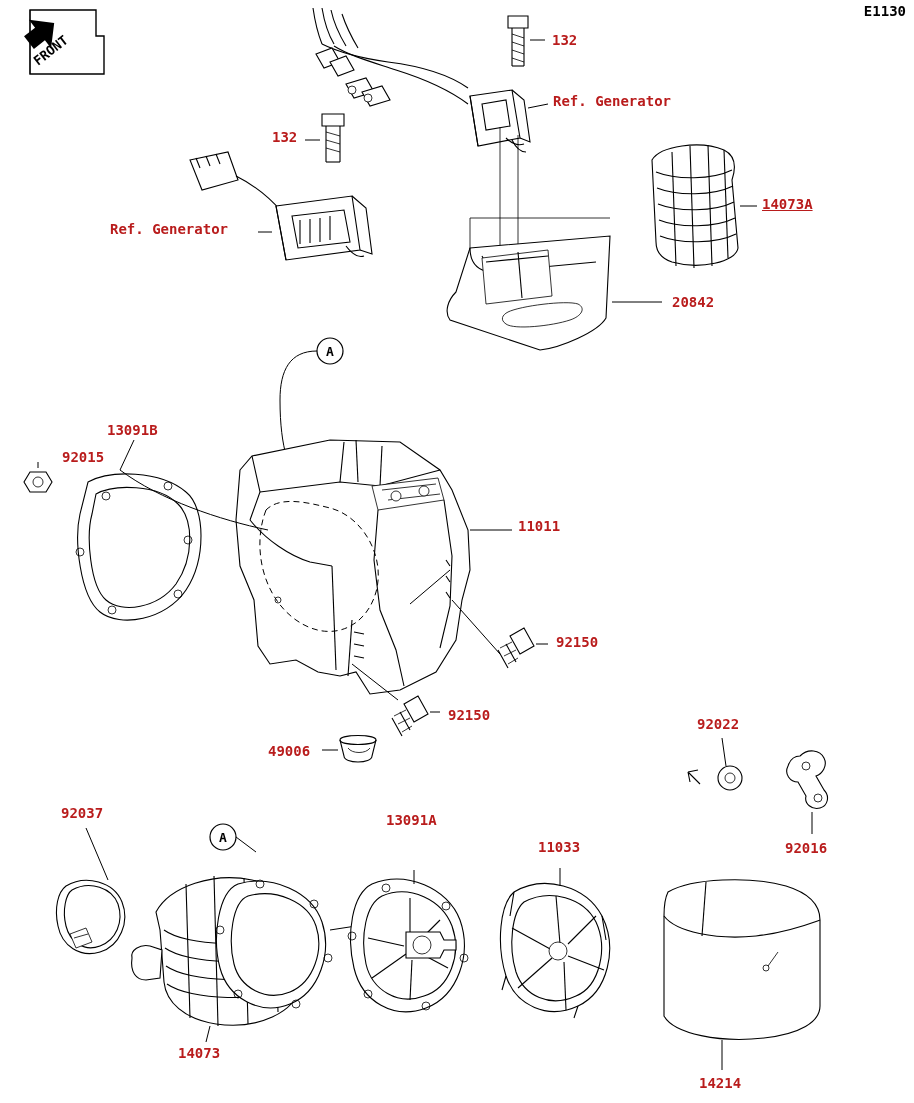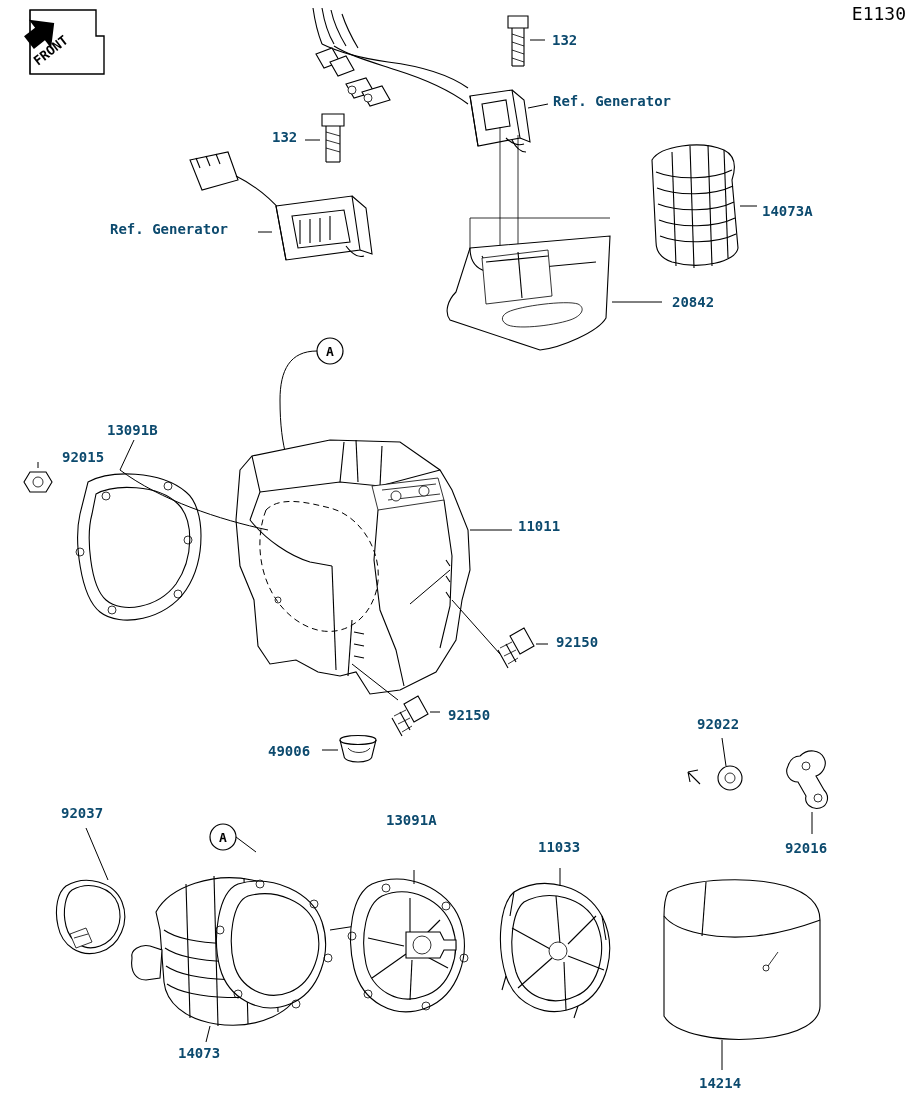--- a/index.html
+++ b/index.html
@@ -13,31 +13,31 @@
     height: 1103px;
     background: #ffffff;
     font-family: "DejaVu Sans Mono", monospace;
     overflow: hidden;
   }
   .lbl {
     position: absolute;
     font-family: "DejaVu Sans Mono", monospace;
     font-size: 14px;
     font-weight: bold;
-    color: #0c4a6e;
+    color: #b91c1c;
     white-space: nowrap;
     letter-spacing: 0px;
   }
   .code-tr {
     position: absolute;
     top: 3px;
     right: 8px;
     font-family: "DejaVu Sans Mono", monospace;
-    font-size: 18px;
-    font-weight: normal;
+    font-size: 14px;
+    font-weight: bold;
     color: #000000;
   }
   svg.art {
     position: absolute;
     left: 0;
     top: 0;
     width: 914px;
     height: 1103px;
   }
   .ln { fill: none; stroke: #000000; stroke-width: 1.1; }
@@ -337,21 +337,21 @@
       <path class="ln-thin" d="M768 966 L778 952"></path>
       <path class="leader" d="M722 1040 L722 1070"></path>
     </g>
 
   </svg>
 
   <div class="lbl" style="left:552px; top:32px;">132</div>
   <div class="lbl" style="left:272px; top:129px;">132</div>
   <div class="lbl" style="left:553px; top:93px;">Ref. Generator</div>
   <div class="lbl" style="left:110px; top:221px;">Ref. Generator</div>
-  <div class="lbl" style="left:762px; top:203px;">14073A</div>
+  <div class="lbl" style="left:762px; top:196px;text-decoration:underline;">14073A</div>
   <div class="lbl" style="left:672px; top:294px;">20842</div>
   <div class="lbl" style="left:107px; top:422px;">13091B</div>
   <div class="lbl" style="left:16px; top:449px;margin-left:46px;">92015</div>
   <div class="lbl" style="left:518px; top:518px;">11011</div>
   <div class="lbl" style="left:556px; top:634px;">92150</div>
   <div class="lbl" style="left:448px; top:707px;">92150</div>
   <div class="lbl" style="left:268px; top:743px;">49006</div>
   <div class="lbl" style="left:697px; top:716px;">92022</div>
   <div class="lbl" style="left:785px; top:840px;">92016</div>
   <div class="lbl" style="left:61px; top:805px;">92037</div>

